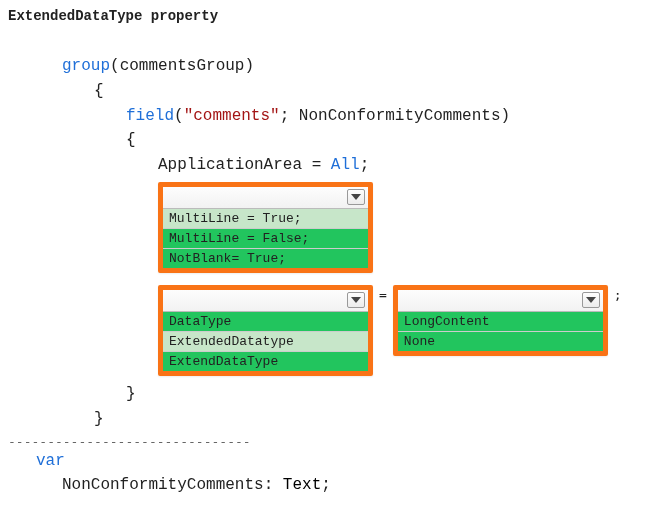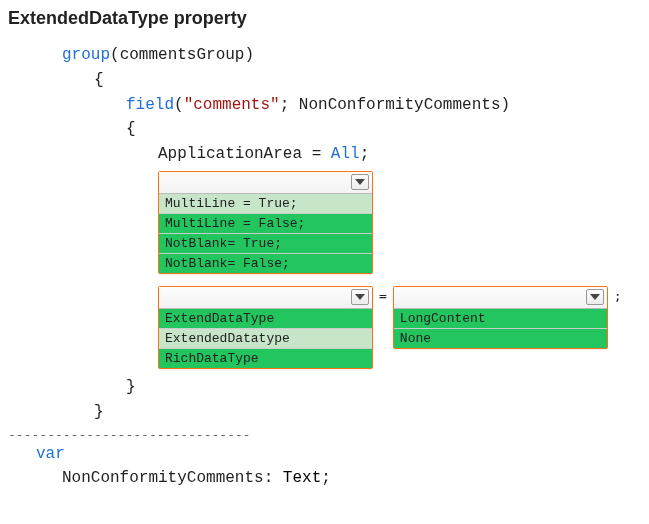--- a/index.html
+++ b/index.html
@@ -8,22 +8,23 @@
       font-size: 13px;
       background: #fff;
       width: 649px;
       height: 524px;
       overflow: hidden;
       padding: 8px;
       color: #222;
     }
     .heading {
       font-weight: bold;
-      font-size: 18px;
-      margin-bottom: 14px;
+      font-size: 14px;
+      margin-bottom: 30px;
+      font-family: Liberation Mono, monospace;
     }
     .code {
       font-family: Consolas, "Courier New", monospace;
       font-size: 16px;
       line-height: 1.55;
       white-space: pre;
     }
     .kw-group { color: #1f6fd8; }
     .kw-field { color: #1f6fd8; }
     .kw-null { color: #1f6fd8; margin-top: 28px; }
@@ -52,21 +53,21 @@
     }
     .dropdowns-area-2 {
       margin-left: 150px;
       margin-top: 6px;
       margin-bottom: 6px;
       display: flex;
       align-items: flex-start;
       gap: 6px;
     }
     .dd-widget {
-      border: 1px solid #f97316;
+      border: 5px solid #f97316;
       border-radius: 2px;
       background: #fff;
       width: 215px;
       box-shadow: 0 1px 2px rgba(0,0,0,0.07);
     }
     .dd-header {
       display: flex;
       align-items: center;
       justify-content: flex-end;
       border-bottom: 1px solid #bbb;
@@ -124,36 +125,35 @@
   <div class="dd-widget">
     <div class="dd-header">
       <div class="dd-caret-box">
           <div class="dd-caret"></div>
         </div>
     </div>
     <div class="dd-list">
       <div class="dd-item sel">MultiLine = True;</div>
       <div class="dd-item">MultiLine = False;</div>
       <div class="dd-item">NotBlank= True;</div>
-      <div class="dd-item">NotBlank= False;</div>
     </div>
   </div>
 </div>
 
 <div class="dropdowns-area-2">
   <div class="dd-widget">
     <div class="dd-header">
       <div class="dd-caret-box">
           <div class="dd-caret"></div>
         </div>
     </div>
     <div class="dd-list">
+      <div class="dd-item">DataType</div>
+      <div class="dd-item sel">ExtendedDatatype</div>
       <div class="dd-item">ExtendDataType</div>
-      <div class="dd-item sel">ExtendedDatatype</div>
-      <div class="dd-item">RichDataType</div>
     </div>
   </div>
   <div class="equals"> = </div>
   <div class="dd-widget">
     <div class="dd-header">
       <div class="dd-caret-box">
           <div class="dd-caret"></div>
         </div>
     </div>
     <div class="dd-list">

